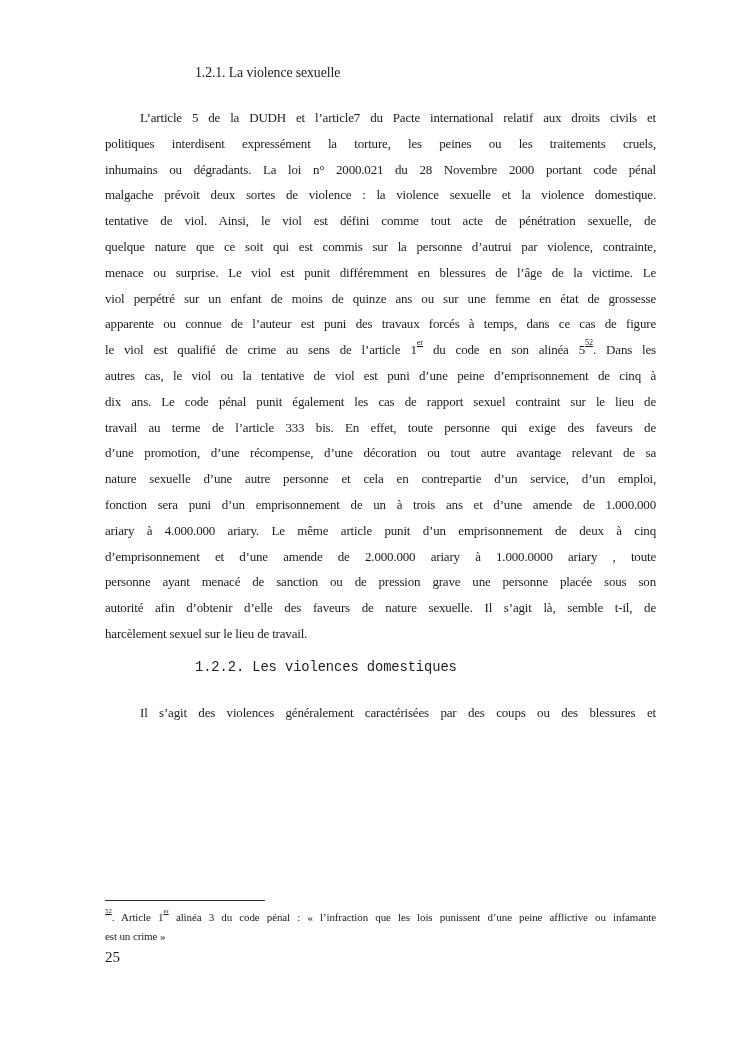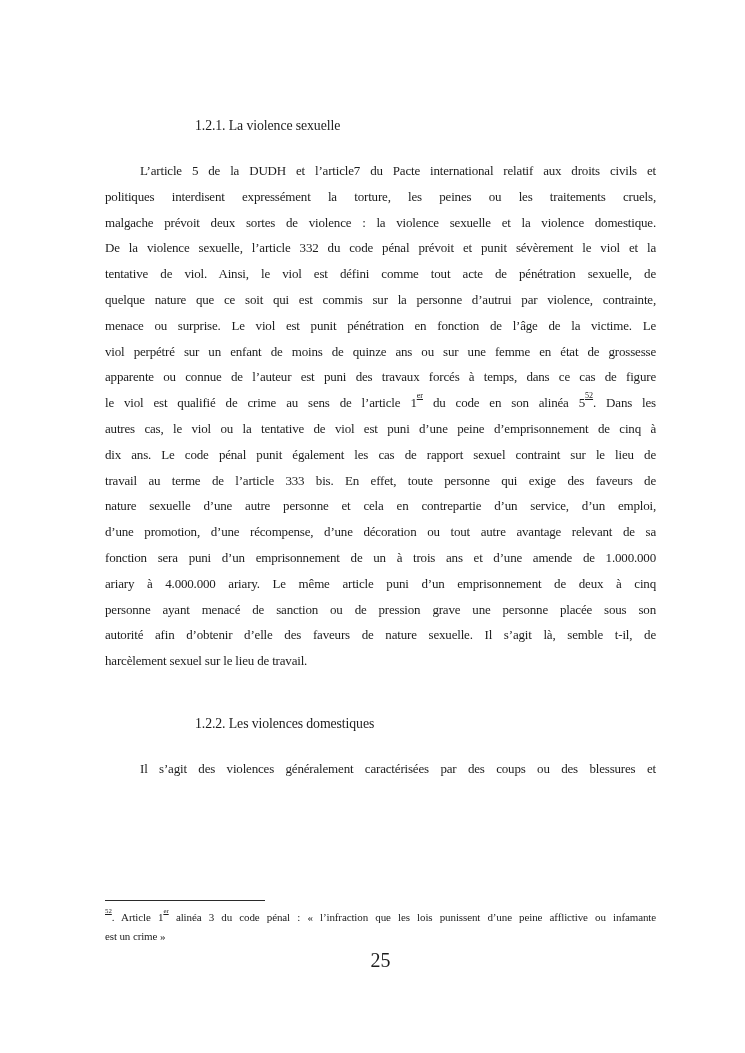--- a/index.html
+++ b/index.html
@@ -9,30 +9,30 @@
     height: 1053px;
     background: #ffffff;
     color: #1c1c1c;
     font-family: "Liberation Serif", serif;
     position: relative;
     overflow: hidden;
   }
   .page {
     position: absolute;
     inset: 0;
-    padding: 113px 89px 0 105px;
+    padding: 60px 89px 0 105px;
   }
   .heading {
     font-size: 13.8px;
     line-height: 26px;
     margin-left: 90px;
     letter-spacing: -0.1px;
     font-weight: normal;
   }
-  .heading-2 { margin-top: 37px; }
+  .heading-2 { margin-top: 8px; font-family: Liberation Mono, monospace; }
   .para {
     margin-top: 19px;
     font-size: 13px;
     letter-spacing: -0.18px;
   }
   .line {
     line-height: 25.8px;
     text-align: justify;
     text-align-last: justify;
     text-justify: inter-word;
@@ -60,49 +60,50 @@
     background: #2a2a2a;
   }
   .footnote {
     margin-top: 7px;
     font-size: 11px;
     letter-spacing: -0.12px;
   }
   .footnote .line { line-height: 19px; }
   .page-number {
     margin-top: 3px;
-    text-align: center;
-    font-size: 20px;
+    text-align: left;
+    font-size: 15px;
   }
 </style>
 </head>
 <body style="background: rgb(255, 255, 255); color: rgb(28, 28, 28);">
 
 <div class="page">
 
   <div class="heading heading-1">1.2.1. La violence sexuelle</div>
 
   <div class="para">
       <div class="line"><span>L’article 5 de la DUDH et l’article7 du Pacte international relatif aux droits civils et</span></div>
       <div class="line"><span>politiques interdisent expressément la torture, les peines ou les traitements cruels,</span></div>
+      <div class="line"><span>inhumains ou dégradants. La loi n° 2000.021 du 28 Novembre 2000 portant code pénal</span></div>
       <div class="line"><span>malgache prévoit deux sortes de violence : la violence sexuelle et la violence domestique.</span></div>
-      <div class="line"><span>De la violence sexuelle, l’article 332 du code pénal prévoit et punit sévèrement le viol et la</span></div>
       <div class="line"><span>tentative de viol. Ainsi, le viol est défini comme tout acte de pénétration sexuelle, de</span></div>
       <div class="line"><span>quelque nature que ce soit qui est commis sur la personne d’autrui par violence, contrainte,</span></div>
-      <div class="line"><span>menace ou surprise. Le viol est punit pénétration en fonction de l’âge de la victime. Le</span></div>
+      <div class="line"><span>menace ou surprise. Le viol est punit différemment en blessures de l’âge de la victime. Le</span></div>
       <div class="line"><span>viol perpétré sur un enfant de moins de quinze ans ou sur une femme en état de grossesse</span></div>
       <div class="line"><span>apparente ou connue de l’auteur est puni des travaux forcés à temps, dans ce cas de figure</span></div>
       <div class="line"><span>le viol est qualifié de crime au sens de l’article 1</span><sup>er</sup><span> du code en son alinéa 5</span><sup>52</sup><span>. Dans les</span></div>
       <div class="line"><span>autres cas, le viol ou la tentative de viol est puni d’une peine d’emprisonnement de cinq à</span></div>
       <div class="line"><span>dix ans. Le code pénal punit également les cas de rapport sexuel contraint sur le lieu de</span></div>
       <div class="line"><span>travail au terme de l’article 333 bis. En effet, toute personne qui exige des faveurs de</span></div>
+      <div class="line"><span>d’une promotion, d’une récompense, d’une décoration ou tout autre avantage relevant de sa</span></div>
       <div class="line"><span>nature sexuelle d’une autre personne et cela en contrepartie d’un service, d’un emploi,</span></div>
-      <div class="line"><span>d’une promotion, d’une récompense, d’une décoration ou tout autre avantage relevant de sa</span></div>
       <div class="line"><span>fonction sera puni d’un emprisonnement de un à trois ans et d’une amende de 1.000.000</span></div>
-      <div class="line"><span>ariary à 4.000.000 ariary. Le même article puni d’un emprisonnement de deux à cinq</span></div>
+      <div class="line"><span>ariary à 4.000.000 ariary. Le même article punit d’un emprisonnement de deux à cinq</span></div>
+      <div class="line"><span>d’emprisonnement et d’une amende de 2.000.000 ariary à 1.000.0000 ariary , toute</span></div>
       <div class="line"><span>personne ayant menacé de sanction ou de pression grave une personne placée sous son</span></div>
       <div class="line"><span>autorité afin d’obtenir d’elle des faveurs de nature sexuelle. Il s’agit là, semble t-il, de</span></div>
       <div class="line last"><span>harcèlement sexuel sur le lieu de travail.</span></div>
     </div>
 
   <div class="heading heading-2">1.2.2. Les violences domestiques</div>
 
   <div class="para">
       <div class="line"><span>Il s’agit des violences généralement caractérisées par des coups ou des blessures et</span></div>
     </div>

